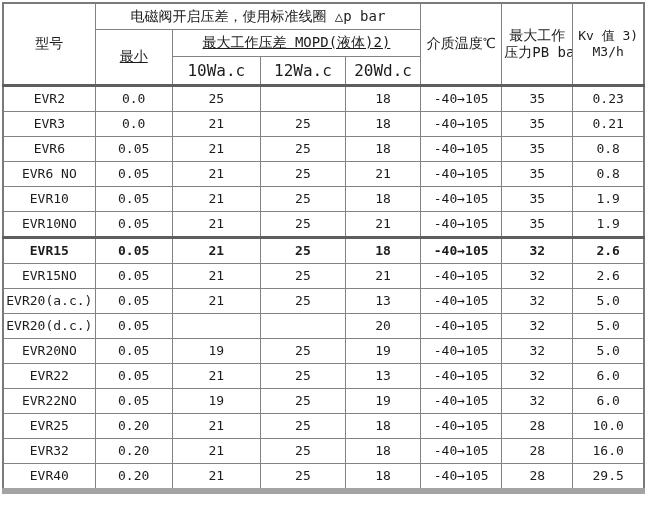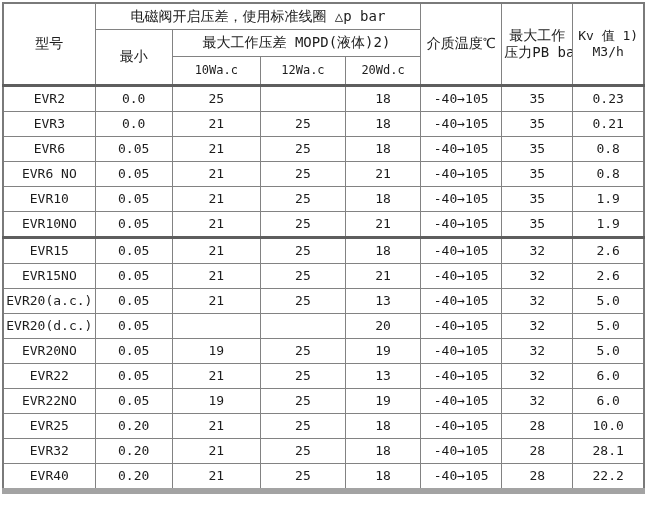--- a/index.html
+++ b/index.html
@@ -32,27 +32,27 @@
     vertical-align:middle;
     padding:0 2px;
     font-weight:normal;
     font-size:13px;
     line-height:1.25;
     white-space:nowrap;
     overflow:hidden;
   }
   .spec-table th.cjk{font-size:14px;margin-left:40px;}
   tr.h1 th{height:25px;}
-  tr.h2 th{height:26px;}
-  tr.h3 th{height:27px;font-size:12px;}
+  tr.h2 th{height:26px;text-decoration:underline;}
+  tr.h3 th{height:27px;font-size:16px;}
   tbody td{height:24px;}
   
   tbody tr:first-child td{border-top:3px solid var(--thick);}
   
-  tbody tr.group-start td{border-top:3px solid var(--thick);}
+  tbody tr.group-start td{border-top:3px solid var(--thick);font-weight:bold;}
   .two-line{line-height:1.3;}
 </style>
 </head>
 <body>
 
 <table class="spec-table">
   <colgroup>
     <col style="width:92px">
       <col style="width:77px">
       <col style="width:88px">
@@ -65,21 +65,21 @@
   <thead>
     <tr class="h1">
       <th class="cjk" rowspan="3">型号</th>
       <th class="cjk" colspan="4">电磁阀开启压差，使用标准线圈 △p bar</th>
       <th class="cjk" rowspan="3">介质温度℃</th>
       <th class="cjk two-line" rowspan="3">
         <div>最大工作</div>
         <div>压力PB bar</div>
       </th>
       <th class="two-line" rowspan="3">
-        <div>Kv 值 1)</div>
+        <div>Kv 值 3)</div>
         <div>M3/h</div>
       </th>
     </tr>
     <tr class="h2">
       <th class="cjk" rowspan="2">最小</th>
       <th class="cjk" colspan="3">最大工作压差 MOPD(液体)2)</th>
     </tr>
     <tr class="h3">
       <th>10Wa.c</th>
       <th>12Wa.c</th>
@@ -228,26 +228,26 @@
         <td>10.0</td>
       </tr>
       <tr>
         <td>EVR32</td>
         <td>0.20</td>
         <td>21</td>
         <td>25</td>
         <td>18</td>
         <td>-40→105</td>
         <td>28</td>
-        <td>28.1</td>
+        <td>16.0</td>
       </tr>
       <tr>
         <td>EVR40</td>
         <td>0.20</td>
         <td>21</td>
         <td>25</td>
         <td>18</td>
         <td>-40→105</td>
         <td>28</td>
-        <td>22.2</td>
+        <td>29.5</td>
       </tr>
     </tbody>
 </table>
 
 </body></html>

